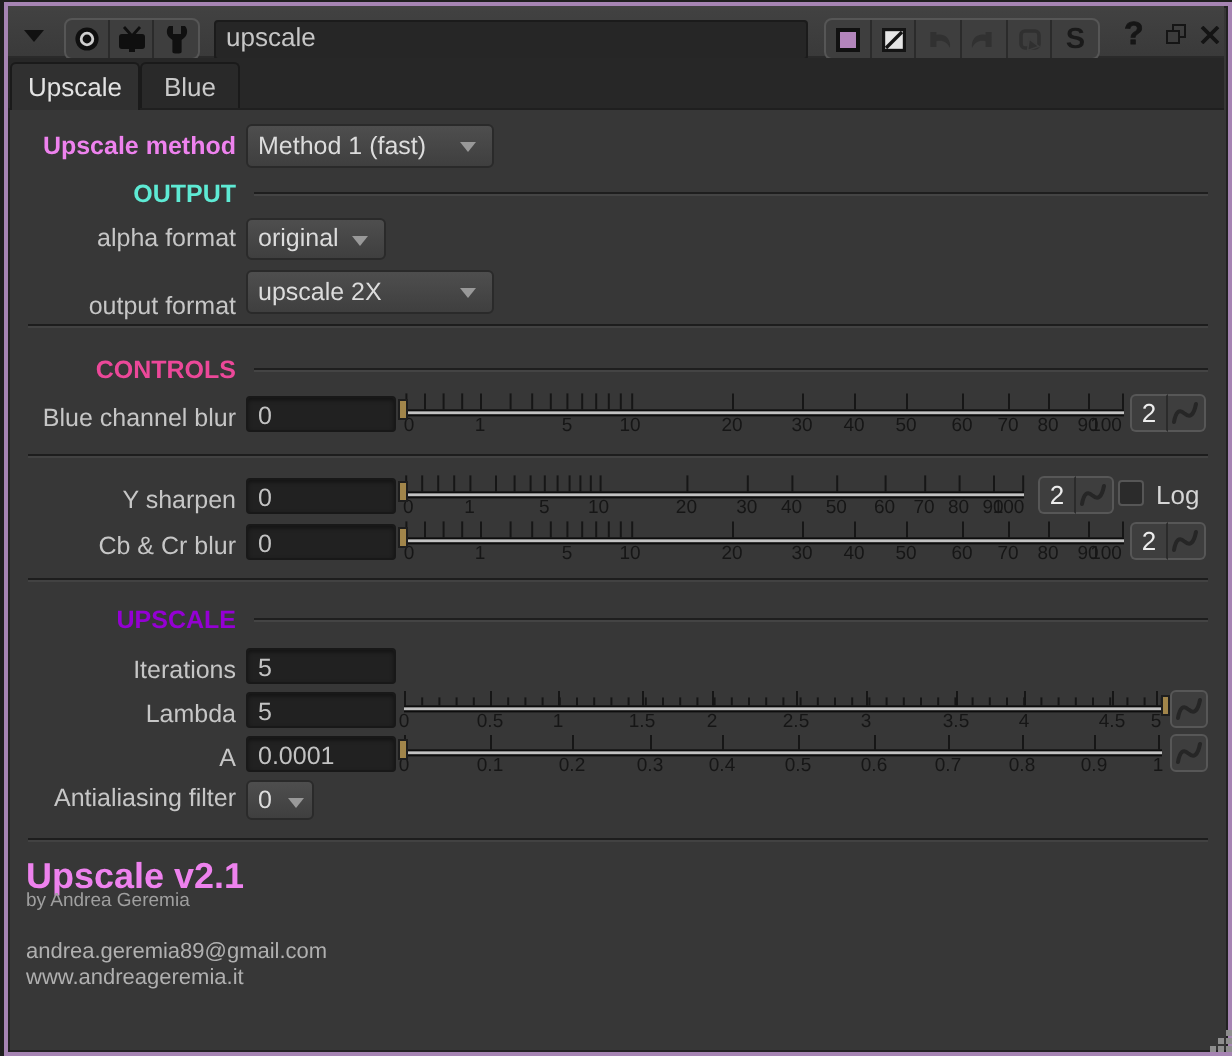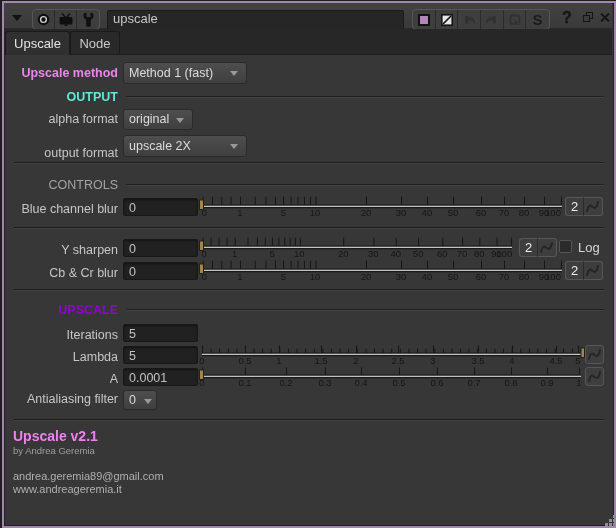--- a/index.html
+++ b/index.html
@@ -84,37 +84,37 @@
  </div>
  <div class="abs" style="left:558px;top:6px;color:#161616;font-size:16px;font-weight:bold;-webkit-text-stroke:.4px #161616">?</div>
  <div class="abs" style="left:582px;top:9px;width:7px;height:7px;border:1.6px solid #151515"></div>
  <div class="abs" style="left:579px;top:12px;width:7px;height:7px;border:1.6px solid #151515;background:#3c3c3c"></div>
  <svg class="abs" style="left:596px;top:10px" width="10" height="9" viewBox="0 0 10 9">
       <path d="M1,0.5 L9,8.5 M9,0.5 L1,8.5" stroke="#141414" stroke-width="1.9"></path>
     </svg>
 </div>
 <div id="tabstrip"></div>
 <div id="tab1" class="tab">Upscale</div>
-<div id="tab2" class="tab">Node</div>
+<div id="tab2" class="tab">Blue</div>
 
 <div class="lbl" style="top:64px;color:#ee82ee;font-weight:bold">Upscale method</div>
 <div class="dd" style="top:62px;width:124px;height:22px;line-height:20px">Method 1 (fast)</div>
 
 <div class="lbl" style="top:88px;color:#5eead4;font-weight:bold">OUTPUT</div>
 <div class="rule" style="left:127px;top:96px;width:477px"></div>
 
 <div class="lbl" style="top:110px">alpha format</div>
 <div class="dd" style="top:109px;width:70px">original</div>
 
 <div class="lbl" style="top:144px">output format</div>
 <div class="dd" style="top:135px;width:124px;height:22px;line-height:20px">upscale 2X</div>
 
 <div class="hr" style="top:161.5px"></div>
 
-<div class="lbl" style="top:176px;color:#a3a3a3;font-weight:normal">CONTROLS</div>
+<div class="lbl" style="top:176px;color:#ec4899;font-weight:bold">CONTROLS</div>
 <div class="rule" style="left:127px;top:184px;width:477px"></div>
 
 <div class="lbl" style="top:199.5px">Blue channel blur</div>
 <div class="inp" style="top:198px">0</div>
 <div class="b2" style="left:565px;top:197px">2</div>
 <div class="bc" style="left:584px;top:197px">
     <svg width="19" height="19" viewBox="0 0 19 19">
       <path d="M4,14 C5,8.5 6.8,7.5 9.3,9.8 C11.8,12 13.8,11 15,5" fill="none" stroke="#262626" stroke-width="2" stroke-linecap="round"></path>
     </svg>
   </div>
@@ -391,21 +391,21 @@
     <text x="242" y="19.5" font-family="Liberation Sans, sans-serif" font-size="9.5" fill="#161616" text-anchor="middle">0.6</text>
     <text x="279" y="19.5" font-family="Liberation Sans, sans-serif" font-size="9.5" fill="#161616" text-anchor="middle">0.7</text>
     <text x="316" y="19.5" font-family="Liberation Sans, sans-serif" font-size="9.5" fill="#161616" text-anchor="middle">0.8</text>
     <text x="352" y="19.5" font-family="Liberation Sans, sans-serif" font-size="9.5" fill="#161616" text-anchor="middle">0.9</text>
     <text x="384" y="19.5" font-family="Liberation Sans, sans-serif" font-size="9.5" fill="#161616" text-anchor="middle">1</text>
     <rect x="4.5" y="4" width="4" height="9.5" fill="#a1854a" stroke="#1e1e1e" stroke-width="1"></rect>
   </svg>
 
 <div class="hr" style="top:419px"></div>
 
-<div class="abs" style="left:13px;top:428px;color:#ee82ee;font-size:14px;font-weight:bold">Upscale v2.1</div>
+<div class="abs" style="left:13px;top:428px;color:#ee82ee;font-size:18px;font-weight:bold">Upscale v2.1</div>
 <div class="abs" style="left:13px;top:445px;color:#9f9f9f;font-size:9.5px;">by Andrea Geremia</div>
 <div class="ftxt" style="top:470px">andrea.geremia89@gmail.com</div>
 <div class="ftxt" style="top:483px">www.andreageremia.it</div>
 
 <div class="grip" style="position:absolute;z-index:5">
  <i style="left:605px;top:523px"></i>
     <i style="left:609px;top:523px"></i>
     <i style="left:613px;top:523px"></i>
  <i style="left:609px;top:519px"></i>
     <i style="left:613px;top:519px"></i>

